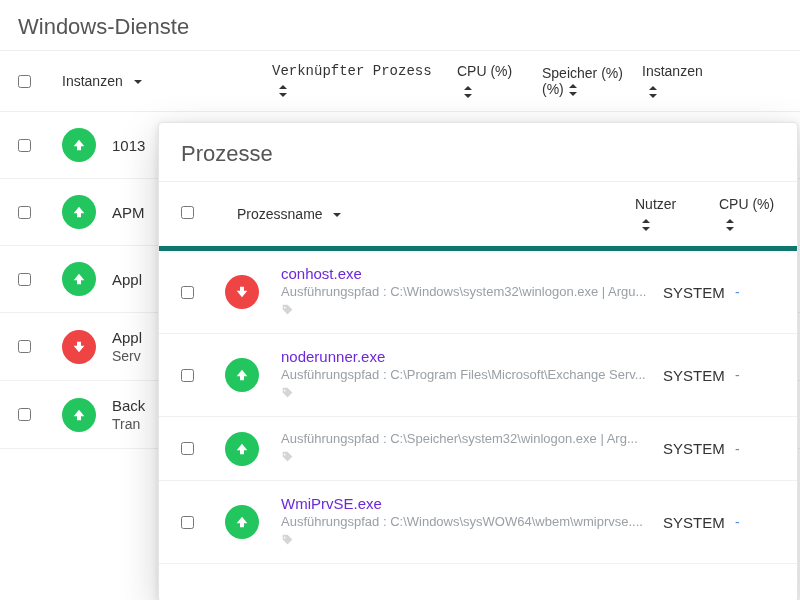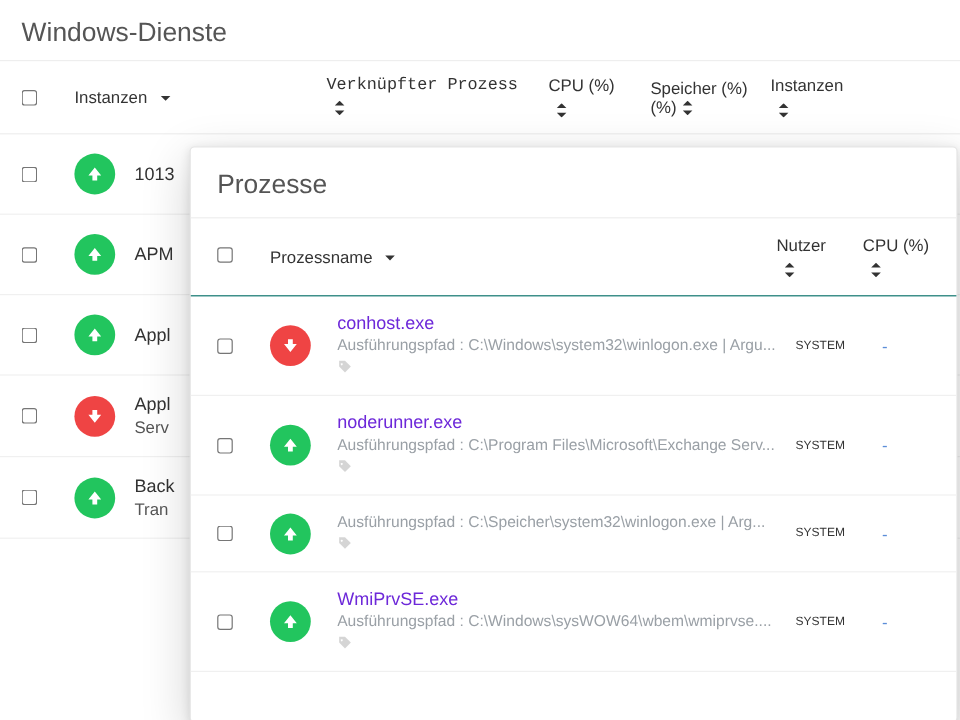--- a/index.html
+++ b/index.html
@@ -26,31 +26,31 @@
   .status-up { background: #22c55e; }
   .status-down { background: #ef4444; }
   .status-circle svg { width: 16px; height: 16px; }
   .service-name { font-size: 15px; color: #333; }
   .service-sub { font-size: 14px; color: #555; margin-top: 2px; }
   
   input[type=checkbox] { width: 13px; height: 13px; cursor: pointer; }
   
   .processes-panel { position: absolute; top: 122px; left: 158px; width: 640px; height: 480px; background: #fff; border: 1px solid #e5e5e5; border-radius: 4px; box-shadow: 0 12px 40px rgba(0,0,0,0.18), 0 2px 8px rgba(0,0,0,0.1); }
   .processes-title { font-size: 22px; color: #555; font-weight: 400; padding: 18px 22px 14px 22px; border-bottom: 1px solid #eee; }
-  .proc-header { display: flex; align-items: flex-start; padding: 14px 22px; border-bottom: 1px solid #0f766e; }
+  .proc-header { display: flex; align-items: flex-start; padding: 14px 22px; border-bottom: 5px solid #0f766e; gap: 12px; }
   .proc-col-check { width: 44px; display: flex; align-items: center; padding-top: 10px; }
   .proc-col-name-h { flex: 1; padding-top: 10px; }
   .proc-col-user-h { flex: 0 0 72px; }
   .proc-col-cpu-h  { flex: 0 0 56px; }
   
   .proc-row { display: flex; align-items: center; padding: 14px 22px; border-bottom: 1px solid #f0f0f0; }
   .proc-col-check2 { width: 44px; display: flex; }
   .proc-col-status { width: 56px; }
   .proc-col-main { flex: 1; min-width: 0; padding-right: 10px;}
-  .proc-col-user { flex: 0 0 72px; font-size: 10px; color: #333; word-break: break-all; }
+  .proc-col-user { flex: 0 0 72px; font-size: 15px; color: #333; word-break: break-all; }
   .proc-col-cpu  { flex: 0 0 40px; font-size: 14px; color: #5b8dd8; }
   .proc-name { font-size: 15px; color: #6d28d9; margin-bottom: 2px; }
   .proc-path { font-size: 13px; color: #9aa0a6; white-space: nowrap; overflow: hidden; text-overflow: ellipsis; }
   .tag-icon { margin-top: 4px; opacity: 0.35; }
   .tag-icon svg { width: 13px; height: 13px; }
   
   .col-header-stack { display:flex; flex-direction:column; }
 </style>
 </head>
 <body>

